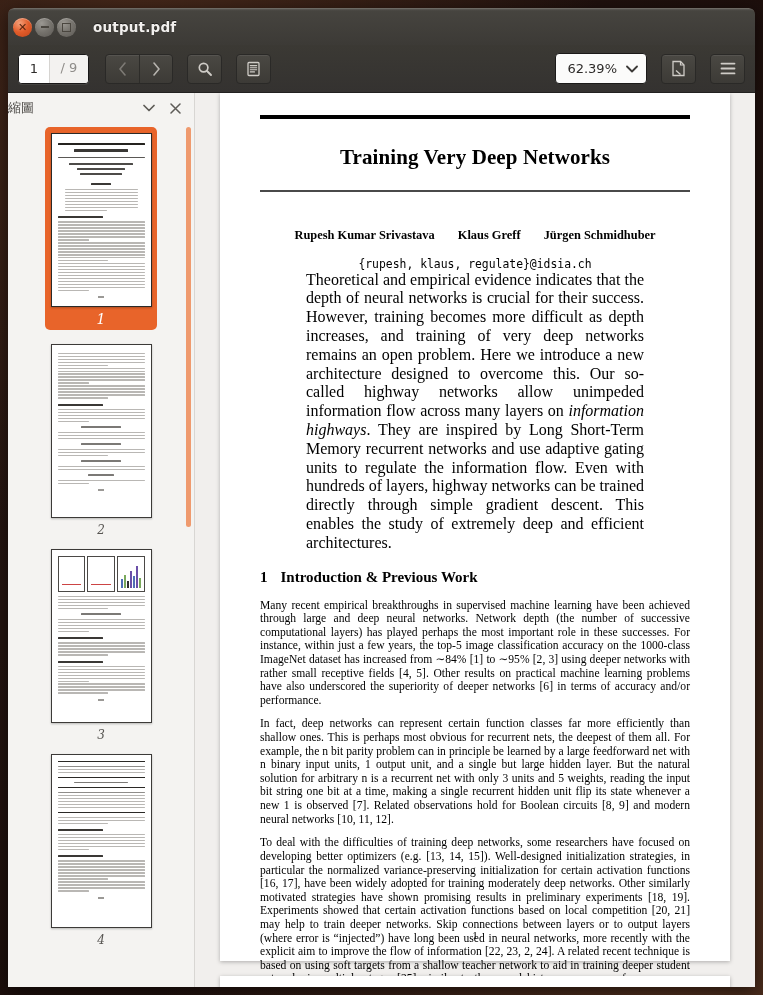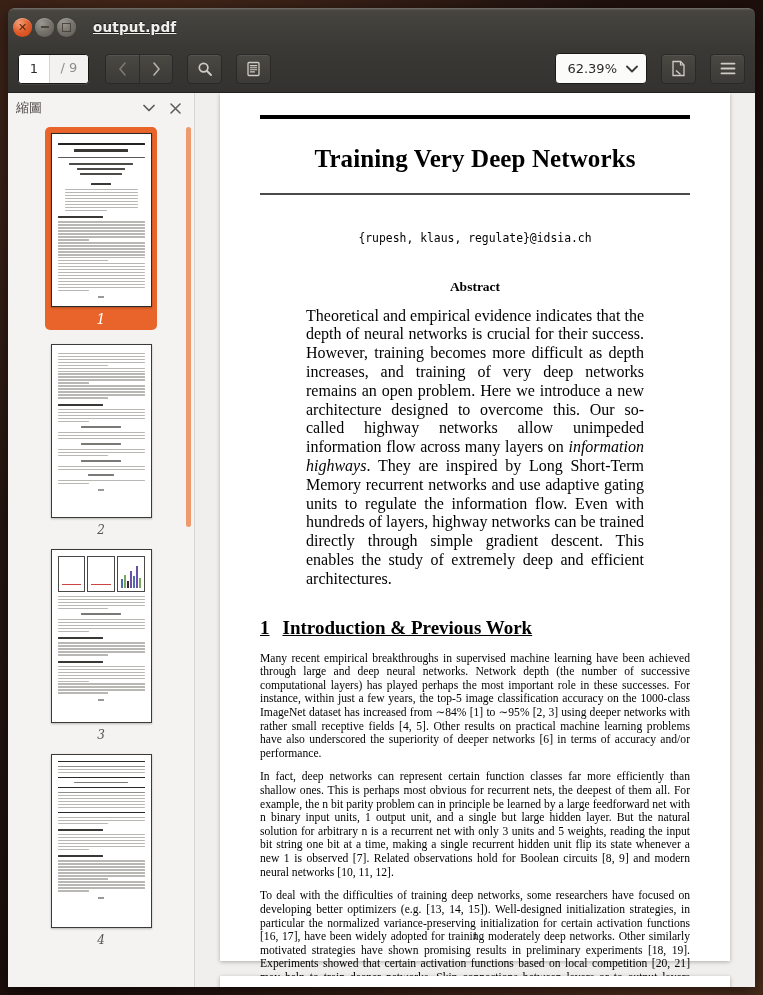--- a/index.html
+++ b/index.html
@@ -75,21 +75,20 @@
   .wbtn-close span { color: #57240e; }
   .wbtn-max .sq { width: 7px; height: 7px; border: 1.6px solid #4a463f; display:block; }
   .wbtn-min .dash { width: 8px; height: 2px; background: #4a463f; display:block; }
   .wtitle {
     color: #f2f0ee;
     font-size: 13.5px;
     font-weight: bold;
     margin-left: 14px;
     letter-spacing: .2px;
     text-shadow: 0 -1px 0 rgba(0,0,0,.55);
-    text-decoration: underline;
   }
 
   
   .toolbar {
     height: 47px;
     background: linear-gradient(to bottom, #3b3934 0%, #343230 100%);
     display: flex;
     align-items: center;
     padding: 0 10px;
     border-bottom: 1px solid #222120;
@@ -179,21 +178,21 @@
     background: #f4f3f1;
     display: flex;
     flex-direction: column;
     border-right: 1px solid #d8d6d3;
     position: relative;
   }
   .sb-head {
     height: 30px;
     display: flex;
     align-items: center;
-    padding: 0 8px 0 8px;
+    padding: 0 8px 0 0;
     gap: 4px;
   }
   .sb-title {
     font-size: 13px;
     color: #4a4845;
     flex: 1;
   }
   .sb-ic {
     width: 22px; height: 22px;
     display: flex; align-items: center; justify-content: center;
@@ -303,21 +302,21 @@
     box-sizing: border-box;
     font-family: "Liberation Serif", "DejaVu Serif", serif;
     color: #000;
     position: relative;
   }
   .paper.p1 { height: 868px; }
   .paper.p2 { height: 40px; margin-top: 15px; padding: 0; }
   .rule-thick { height: 4px; background: #000; margin: 0 0 26px 0; }
   .doc-title {
     text-align: center;
-    font-size: 25px;
+    font-size: 21px;
     font-weight: bold;
     font-family: "Liberation Serif", "DejaVu Serif", serif;
     margin: 0 0 20px 0;
     letter-spacing: .1px;
   }
   .rule-thin { height: 1.6px; background: #4a4a4a; margin: 0 0 36px 0; }
   .authors {
     text-align: center;
     font-size: 12.4px;
     font-weight: bold;
@@ -343,24 +342,23 @@
   }
   .abstract {
     font-size: 16px;
     line-height: 1.175;
     text-align: justify;
     margin: 0 46px 16px 46px;
     text-justify: inter-word;
     hyphens: none;
   }
   .sec-head {
-    font-size: 19px;
+    font-size: 15px;
     font-weight: bold;
-    margin: 28px 0 13px 0;
-    text-decoration: underline;
+    margin: 16px 0 13px 0;
   }
   .sec-head .num { margin-right: 13px; }
   .body-p {
     font-size: 11.6px;
     line-height: 1.175;
     text-align: justify;
     margin: 0 0 10px 0;
   }
   .body-p:last-of-type { margin-bottom: 0; }
   .page-num {
@@ -675,24 +673,28 @@
 
     <div class="docview">
 
       <div class="paper p1">
         <div class="rule-thick"></div>
 
         <div class="doc-title">Training Very Deep Networks</div>
 
         <div class="rule-thin"></div>
 
+        <div class="authors">
+          <span>Rupesh Kumar Srivastava</span>
+          <span>Klaus Greff</span>
+          <span>Jürgen Schmidhuber</span>
+        </div>
 
         <div class="email">{rupesh, klaus, regulate}@idsia.ch</div>
 
-        <div class="abs-head">Abstract</div>
         <div class="abstract"><span>Theoretical and empirical evidence indicates that the depth of neural networks is crucial for their success. However, training becomes more difficult as depth increases, and training of very deep networks remains an open problem. Here we introduce a new architecture designed to overcome this. Our so-called highway networks allow unimpeded information flow across many layers on </span><i class="it">information highways</i><span>. They are inspired by Long Short-Term Memory recurrent networks and use adaptive gating units to regulate the information flow. Even with hundreds of layers, highway networks can be trained directly through simple gradient descent. This enables the study of extremely deep and efficient architectures.</span></div>
 
         <div class="sec-head"><span class="num">1</span><span>Introduction &amp; Previous Work</span></div>
 
         <div class="body-p">Many recent empirical breakthroughs in supervised machine learning have been achieved through large and deep neural networks. Network depth (the number of successive computational layers) has played perhaps the most important role in these successes. For instance, within just a few years, the top-5 image classification accuracy on the 1000-class ImageNet dataset has increased from ∼84% [1] to ∼95% [2, 3] using deeper networks with rather small receptive fields [4, 5]. Other results on practical machine learning problems have also underscored the superiority of deeper networks [6] in terms of accuracy and/or performance.</div>
         <div class="body-p">In fact, deep networks can represent certain function classes far more efficiently than shallow ones. This is perhaps most obvious for recurrent nets, the deepest of them all. For example, the n bit parity problem can in principle be learned by a large feedforward net with n binary input units, 1 output unit, and a single but large hidden layer. But the natural solution for arbitrary n is a recurrent net with only 3 units and 5 weights, reading the input bit string one bit at a time, making a single recurrent hidden unit flip its state whenever a new 1 is observed [7]. Related observations hold for Boolean circuits [8, 9] and modern neural networks [10, 11, 12].</div>
         <div class="body-p">To deal with the difficulties of training deep networks, some researchers have focused on developing better optimizers (e.g. [13, 14, 15]). Well-designed initialization strategies, in particular the normalized variance-preserving initialization for certain activation functions [16, 17], have been widely adopted for training moderately deep networks. Other similarly motivated strategies have shown promising results in preliminary experiments [18, 19]. Experiments showed that certain activation functions based on local competition [20, 21] may help to train deeper networks. Skip connections between layers or to output layers (where error is “injected”) have long been used in neural networks, more recently with the explicit aim to improve the flow of information [22, 23, 2, 24]. A related recent technique is based on using soft targets from a shallow teacher network to aid in training deeper student networks in multiple stages [25], similar to the neural history compressor for sequences, where a slowly ticking teacher recurrent net is “distilled” into a quickly ticking student recurrent net by forcing the latter to predict the hidden units of the former [26]. Finally, deep networks can be trained layer-wise to help in credit assignment [26, 27], but this approach is less attractive compared to direct training.</div>
 
         <div class="page-num">1</div>
       </div>

